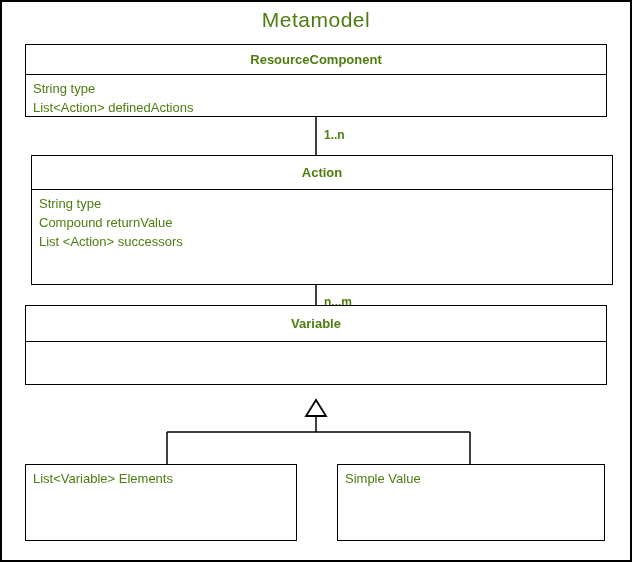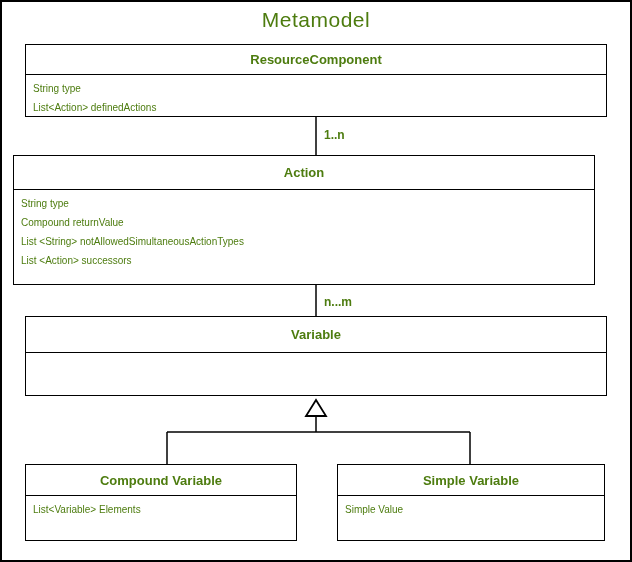--- a/index.html
+++ b/index.html
@@ -34,21 +34,21 @@
   .uml-class-name{
     box-sizing:border-box;
     border-bottom:1px solid #000;
     display:flex;align-items:center;justify-content:center;
     font-weight:700;
     font-size:13px;
   }
   .uml-class-attrs{
     box-sizing:border-box;
     padding:4px 7px 0 7px;
-    font-size:10px;
+    font-size:13px;
     line-height:19px;
     overflow:hidden;
     white-space:nowrap;
   }
   .mult-label{
     position:absolute;
     font-size:12px;
     font-weight:700;
     line-height:18px;
   }
@@ -75,42 +75,39 @@
   <div class="mult-label" style="left:322px;top:291px">n...m</div>
 
   <div class="uml-class" style="left:23px;top:42px;width:582px;height:73px">
     <div class="uml-class-name" style="height:30px">ResourceComponent</div>
     <div class="uml-class-attrs">
         <div>String type</div>
         <div>List&lt;Action&gt; definedActions</div>
       </div>
   </div>
 
-  <div class="uml-class" style="left:11px;top:153px;width:582px;height:130px">
+  <div class="uml-class" style="left:29px;top:153px;width:582px;height:130px">
     <div class="uml-class-name" style="height:34px">Action</div>
     <div class="uml-class-attrs">
         <div>String type</div>
         <div>Compound returnValue</div>
-        <div>List &lt;String&gt; notAllowedSimultaneousActionTypes</div>
         <div>List &lt;Action&gt; successors</div>
       </div>
   </div>
 
-  <div class="uml-class" style="left:23px;top:314px;width:582px;height:80px">
+  <div class="uml-class" style="left:23px;top:303px;width:582px;height:80px">
     <div class="uml-class-name" style="height:36px">Variable</div>
     <div class="uml-class-attrs"></div>
   </div>
 
   <div class="uml-class" style="left:23px;top:462px;width:272px;height:77px">
-    <div class="uml-class-name" style="height:31px">Compound Variable</div>
     <div class="uml-class-attrs">
         <div>List&lt;Variable&gt; Elements</div>
       </div>
   </div>
 
   <div class="uml-class" style="left:335px;top:462px;width:268px;height:77px">
-    <div class="uml-class-name" style="height:31px">Simple Variable</div>
     <div class="uml-class-attrs">
         <div>Simple Value</div>
       </div>
   </div>
 
 </div>
 
 </body></html>

